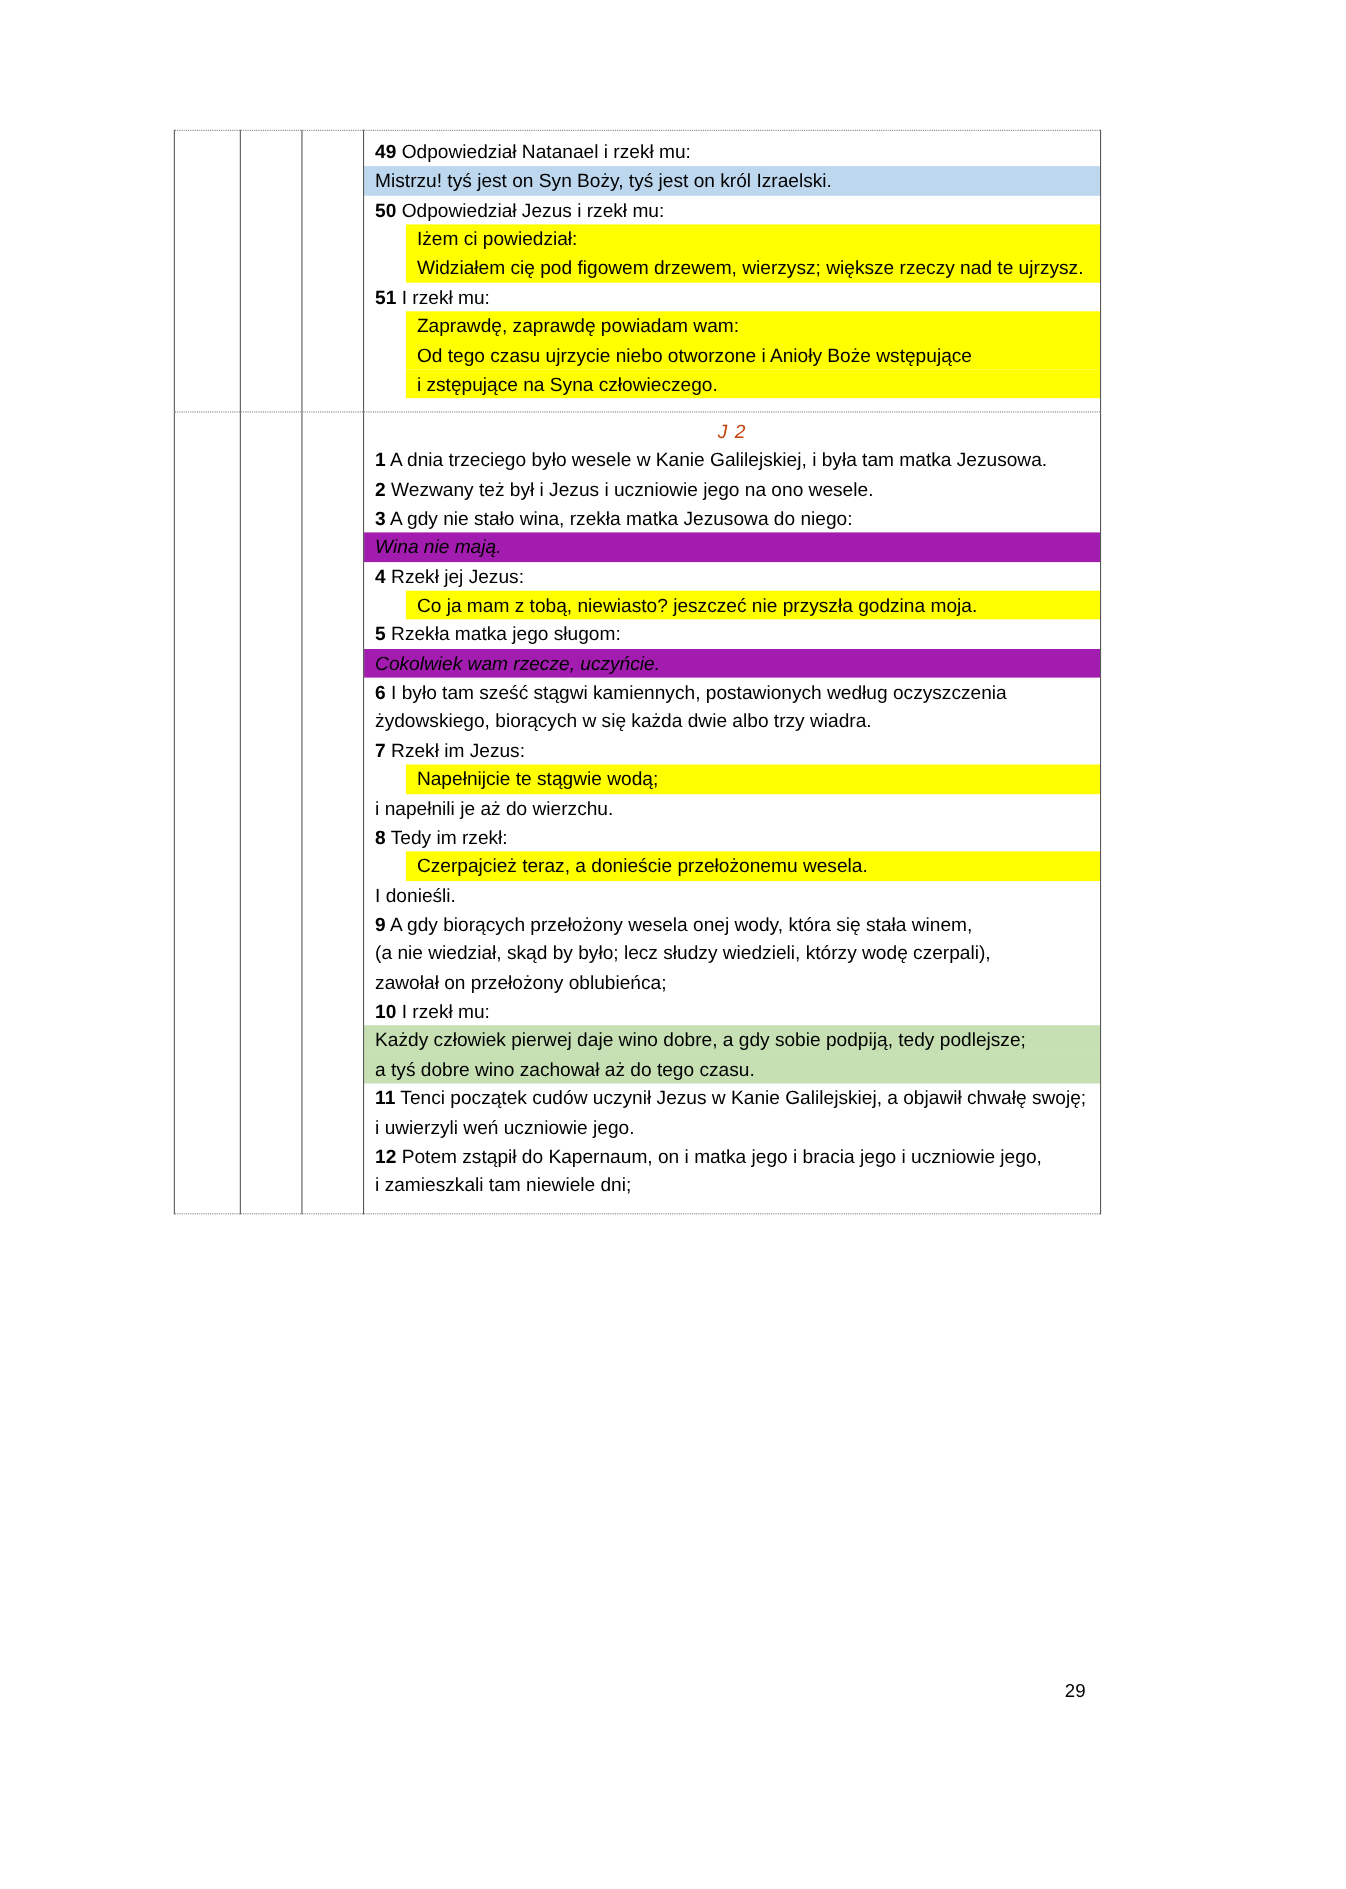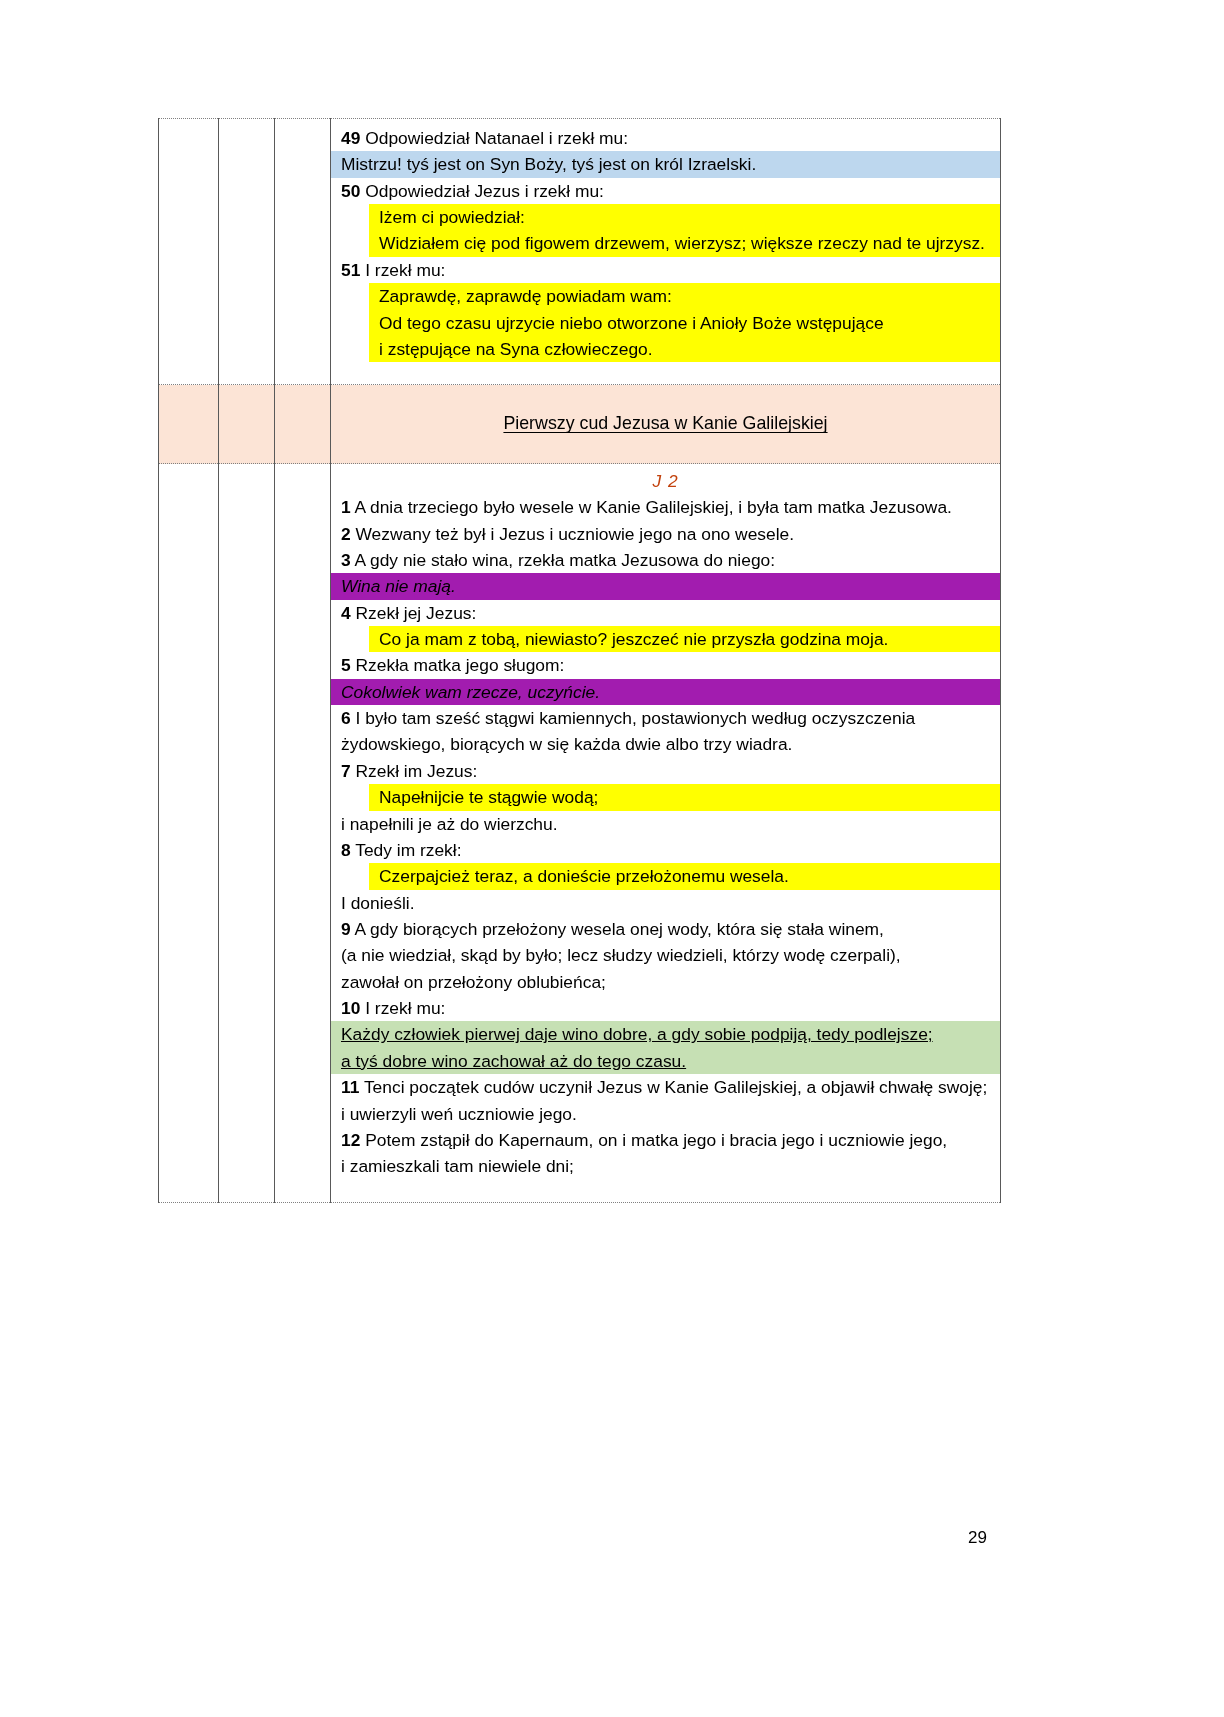--- a/index.html
+++ b/index.html
@@ -43,36 +43,36 @@
   }
   .col-a { width: 60px; }
   .col-b { width: 56px; }
   .col-c { width: 56px; }
   .col-text { width: 670px; }
 
   .spacer-cell { background: transparent; }
 
   
   .verse-block {
-    padding: 6px 0 22px 0;
+    padding: 6px 0 12px 0;
     font-size: 17.4px;
     line-height: 1.515;
   }
   .vline {
     padding-left: 10px;
     padding-right: 4px;
     white-space: nowrap;
   }
   .vnum {
     font-weight: bold;
   }
   .hl-blue   { background: #bdd7ee; }
   .hl-yellow { background: #ffff00; }
   .hl-amber  { background: #ffe699; }
-  .hl-green  { background: #c6e0b4; text-decoration: underline; }
+  .hl-green  { background: #c6e0b4; }
 
   
   .row-hl {
     padding-left: 10px;
     padding-right: 4px;
     white-space: nowrap;
   }
   .row-hl.hl-blue   { background: #bdd7ee; }
   .row-hl.hl-yellow { background: #ffff00; margin-left: 38px; }
   .row-hl.hl-amber  { background: #a21caf; font-style: italic; }
@@ -141,28 +141,20 @@
               <div class="row-hl hl-yellow"><span>Iżem ci powiedział:</span></div>
               <div class="row-hl hl-yellow"><span>Widziałem cię pod figowem drzewem, wierzysz; większe rzeczy nad te ujrzysz.</span></div>
               <div class="vline"><span class="vnum">51</span> <span>I rzekł mu:</span></div>
               <div class="row-hl hl-yellow"><span>Zaprawdę, zaprawdę powiadam wam:</span></div>
               <div class="row-hl hl-yellow"><span>Od tego czasu ujrzycie niebo otworzone i Anioły Boże wstępujące</span></div>
               <div class="row-hl hl-yellow"><span>i zstępujące na Syna człowieczego.</span></div>
             </div>
         </td>
       </tr>
 
-      <tr class="heading-row">
-        <td class="spacer-cell heading-spacer"></td>
-        <td class="spacer-cell heading-spacer"></td>
-        <td class="spacer-cell heading-spacer"></td>
-        <td>
-          <div class="section-heading"><span>Pierwszy cud Jezusa w Kanie Galilejskiej</span></div>
-        </td>
-      </tr>
 
       <tr>
         <td class="spacer-cell"></td>
         <td class="spacer-cell"></td>
         <td class="spacer-cell"></td>
         <td>
           <div class="chapter-marker">J 2</div>
           <div class="verse-block" id="block-john2" style="padding-top:0">
               <div class="vline"><span class="vnum">1</span> <span>A dnia trzeciego było wesele w Kanie Galilejskiej, i była tam matka Jezusowa.</span></div>
               <div class="vline"><span class="vnum">2</span> <span>Wezwany też był i Jezus i uczniowie jego na ono wesele.</span></div>

